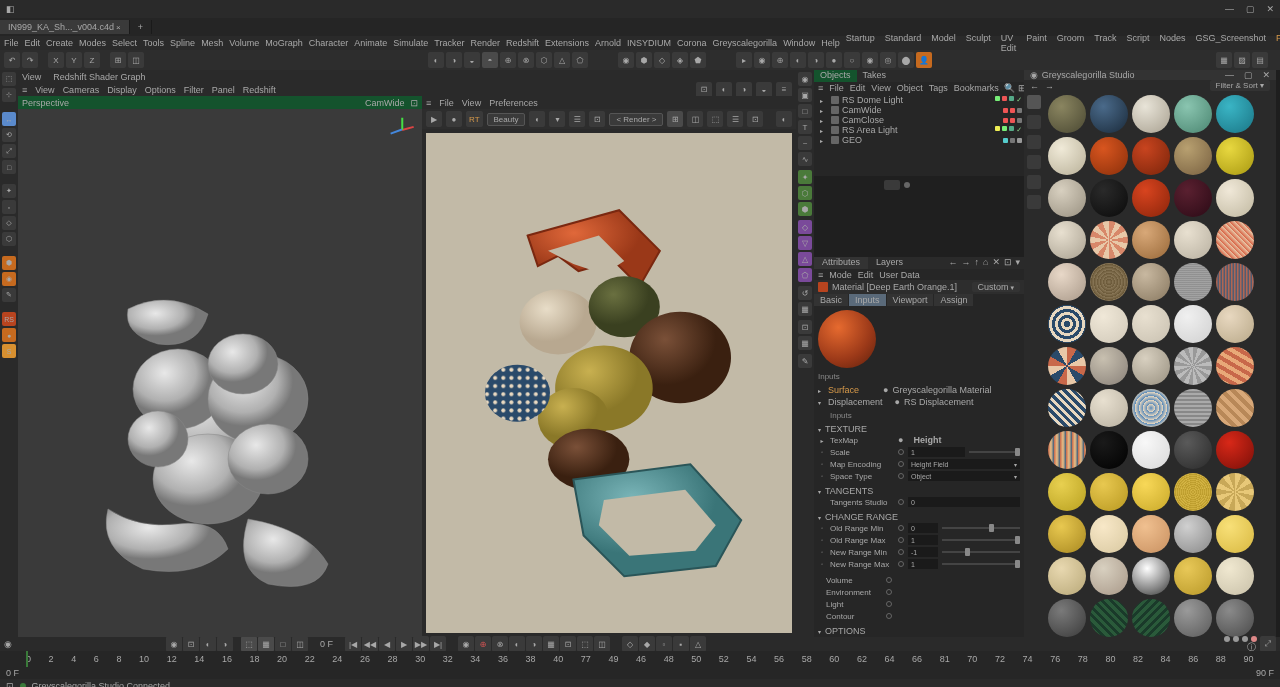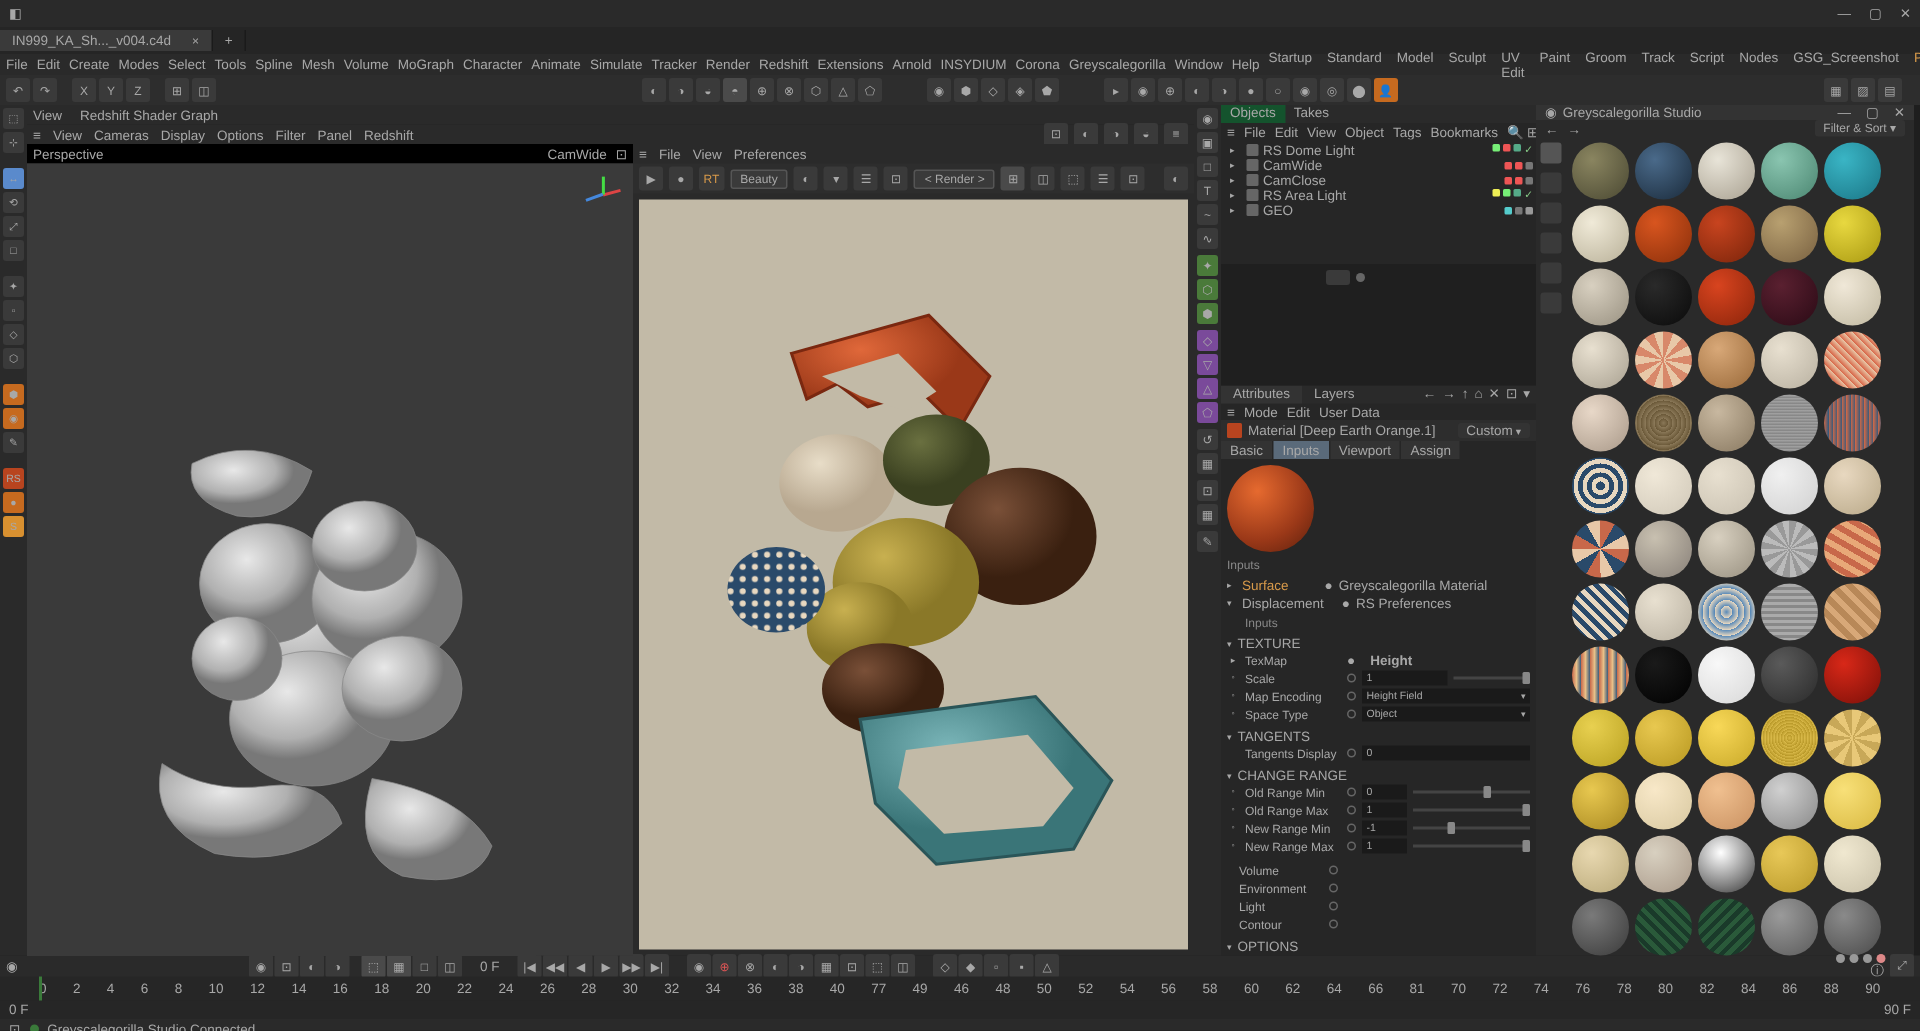--- a/index.html
+++ b/index.html
@@ -1,20 +1,20 @@
 <!DOCTYPE html>
 <html><head>
 <meta charset="utf-8">
 <style>
 * { margin:0; padding:0; box-sizing:border-box; font-family:'Segoe UI',Arial,sans-serif; font-size:9px; color:#a8a8a8; user-select:none; }
 body { background:#1e1e1e; width:1280px; height:687px; overflow:hidden; position:relative; }
 .titlebar { height:18px; background:#2a2a2a; display:flex; align-items:center; padding:0 6px; }
 .titlebar .win-icons { margin-left:auto; display:flex; gap:12px; }
 .tabbar { height:18px; background:#252525; display:flex; align-items:center; }
-.tab { padding:2px 8px; background:#333; display:flex; align-items:center; gap:14px; border-right:1px solid #1a1a1a; }
+.tab { padding:2px 8px; background:#333; display:flex; align-items:center; gap:2px; border-right:1px solid #1a1a1a; }
 .tab.active { background:#3a3a3a; }
 .tab .close { font-size:8px; }
 .menubar { height:14px; background:#2a2a2a; display:flex; align-items:center; padding:0 4px; gap:6px; font-size:8px; }
 .menubar span { cursor:pointer; }
 .menubar .right { margin-left:auto; display:flex; gap:10px; }
 .iconrow { height:20px; background:#2d2d2d; display:flex; align-items:center; padding:0 4px; gap:2px; }
 .iconrow .group { display:flex; gap:2px; margin-right:8px; }
 .ibtn { width:16px; height:16px; background:#3a3a3a; border-radius:2px; display:flex; align-items:center; justify-content:center; font-size:8px; cursor:pointer; }
 .ibtn.active { background:#4a4a4a; }
 .ibtn.orange { background:#c66a1f; }
@@ -22,21 +22,21 @@
 .ltools { width:18px; background:#2a2a2a; display:flex; flex-direction:column; gap:2px; padding:2px; }
 .ltools .tb { width:14px; height:14px; background:#3a3a3a; border-radius:2px; cursor:pointer; display:flex; align-items:center; justify-content:center; font-size:7px; }
 .ltools .tb.sel { background:#5a8acc; }
 .ltools .tb.rs { background:#b8441f; }
 .ltools .gap { height:6px; }
 .vp-area { display:flex; flex-direction:column; }
 .vp-header { height:13px; background:#2a2a2a; display:flex; align-items:center; padding:0 4px; gap:8px; font-size:8px; }
 .vp-header .right { margin-left:auto; display:flex; gap:4px; }
 .vp-row { display:flex; flex:1; }
 .vp1 { width:404px; background:#353535; position:relative; display:flex; flex-direction:column; }
-.vp1-top { height:13px; background:#000000; display:flex; align-items:center; padding:0 4px; font-size:8px;text-align:right; }
+.vp1-top { height:13px; background:#14532d; display:flex; align-items:center; padding:0 4px; font-size:8px;text-align:right; }
 .vp1-top .r { margin-left:auto; }
 .vp1-canvas { flex:1; background:#3a3a3a; position:relative; overflow:hidden; }
 .axis-widget { position:absolute; top:8px; right:8px; width:24px; height:24px; }
 .axis-widget .ax { position:absolute; width:12px; height:1.5px; left:12px; top:12px; transform-origin:left center; }
 .axis-widget .ax.x { background:#d44; transform:rotate(-15deg); }
 .axis-widget .ax.y { background:#4d4; transform:rotate(-90deg); }
 .axis-widget .ax.z { background:#48d; transform:rotate(160deg); }
 .clay-render { position:absolute; left:50px; top:120px; width:300px; height:380px; }
 .vp2 { width:374px; background:#2a2a2a; display:flex; flex-direction:column; }
 .vp2-top { height:13px; background:#2a2a2a; display:flex; align-items:center; padding:0 4px; font-size:8px; gap:8px; }
@@ -544,21 +544,21 @@
         <div class="attr-row">
           <span class="arr">▸</span>
           <span class="link">Surface</span>
           <span style="margin-left:20px">●</span>
           <span>Greyscalegorilla Material</span>
         </div>
         <div class="attr-row">
           <span class="arr">▾</span>
           <span>Displacement</span>
           <span style="margin-left:8px">●</span>
-          <span>RS Preferences</span>
+          <span>RS Displacement</span>
         </div>
         <div class="attr-sec" style="padding-left:12px;">Inputs</div>
         <div class="attr-section-h">
             <span class="tri">▾</span>
             <span>TEXTURE</span>
           </div>
         <div class="attr-field">
             <span class="bullet">▸</span>
             <span class="flbl">TexMap</span>
             <span>●</span>
@@ -584,21 +584,21 @@
             <span class="flbl">Space Type</span>
             <span class="circ"></span>
             <div class="combo">Object</div>
           </div>
         <div class="attr-section-h">
             <span class="tri">▾</span>
             <span>TANGENTS</span>
           </div>
         <div class="attr-field">
             <span class="bullet"></span>
-            <span class="flbl">Tangents Display</span>
+            <span class="flbl">Tangents Studio</span>
             <span class="circ"></span>
             <div class="input">0</div>
           </div>
         <div class="attr-section-h">
             <span class="tri">▾</span>
             <span>CHANGE RANGE</span>
           </div>
         <div class="attr-field">
             <span class="bullet">◦</span>
             <span class="flbl">Old Range Min</span>

